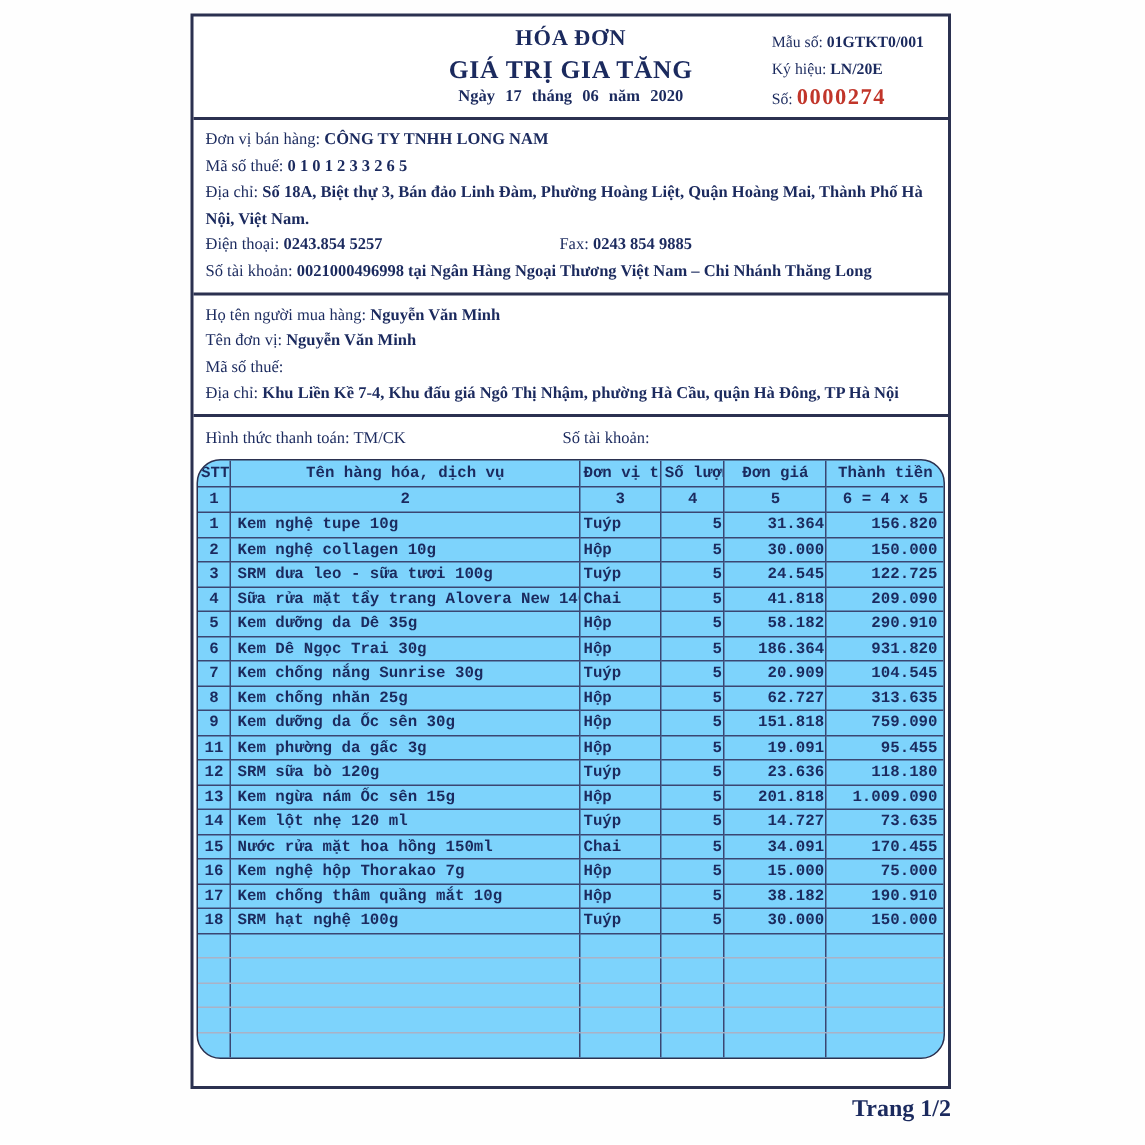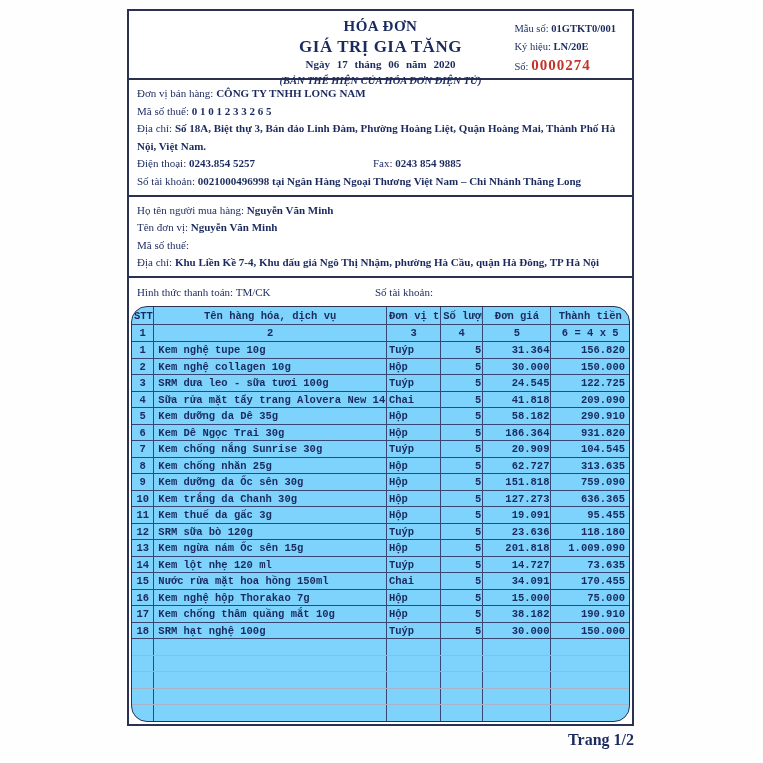--- a/index.html
+++ b/index.html
@@ -58,21 +58,20 @@
 <body>
 
 <div class="canvas">
   <div class="invoice">
 
     <div class="sec hdr">
       <div class="title-block">
         <div class="t1">HÓA ĐƠN</div>
         <div class="t2">GIÁ TRỊ GIA TĂNG</div>
         <div class="date">Ngày 17 tháng 06 năm 2020</div>
-        <div class="sub">(BẢN THỂ HIỆN CỦA HÓA ĐƠN ĐIỆN TỬ)</div>
       </div>
       <div class="meta">
         <div><span>Mẫu số:</span> <b>01GTKT0/001</b></div>
         <div><span>Ký hiệu:</span> <b>LN/20E</b></div>
         <div><span>Số:</span> <span class="serial-red">0000274</span></div>
       </div>
     </div>
 
     <div class="sec info">
       <div><span>Đơn vị bán hàng:</span> <span class="val">CÔNG TY TNHH LONG NAM</span></div>
@@ -192,30 +191,22 @@
             </tr>
             <tr>
               <td class="stt">9</td>
               <td class="name">Kem dưỡng da Ốc sên 30g</td>
               <td class="unit">Hộp</td>
               <td class="qty">5</td>
               <td class="price">151.818</td>
               <td class="total">759.090</td>
             </tr>
             <tr>
-              <td class="stt">10</td>
-              <td class="name">Kem trắng da Chanh 30g</td>
-              <td class="unit">Hộp</td>
-              <td class="qty">5</td>
-              <td class="price">127.273</td>
-              <td class="total">636.365</td>
-            </tr>
-            <tr>
               <td class="stt">11</td>
-              <td class="name">Kem thuế da gấc 3g</td>
+              <td class="name">Kem phường da gấc 3g</td>
               <td class="unit">Hộp</td>
               <td class="qty">5</td>
               <td class="price">19.091</td>
               <td class="total">95.455</td>
             </tr>
             <tr>
               <td class="stt">12</td>
               <td class="name">SRM sữa bò 120g</td>
               <td class="unit">Tuýp</td>
               <td class="qty">5</td>

